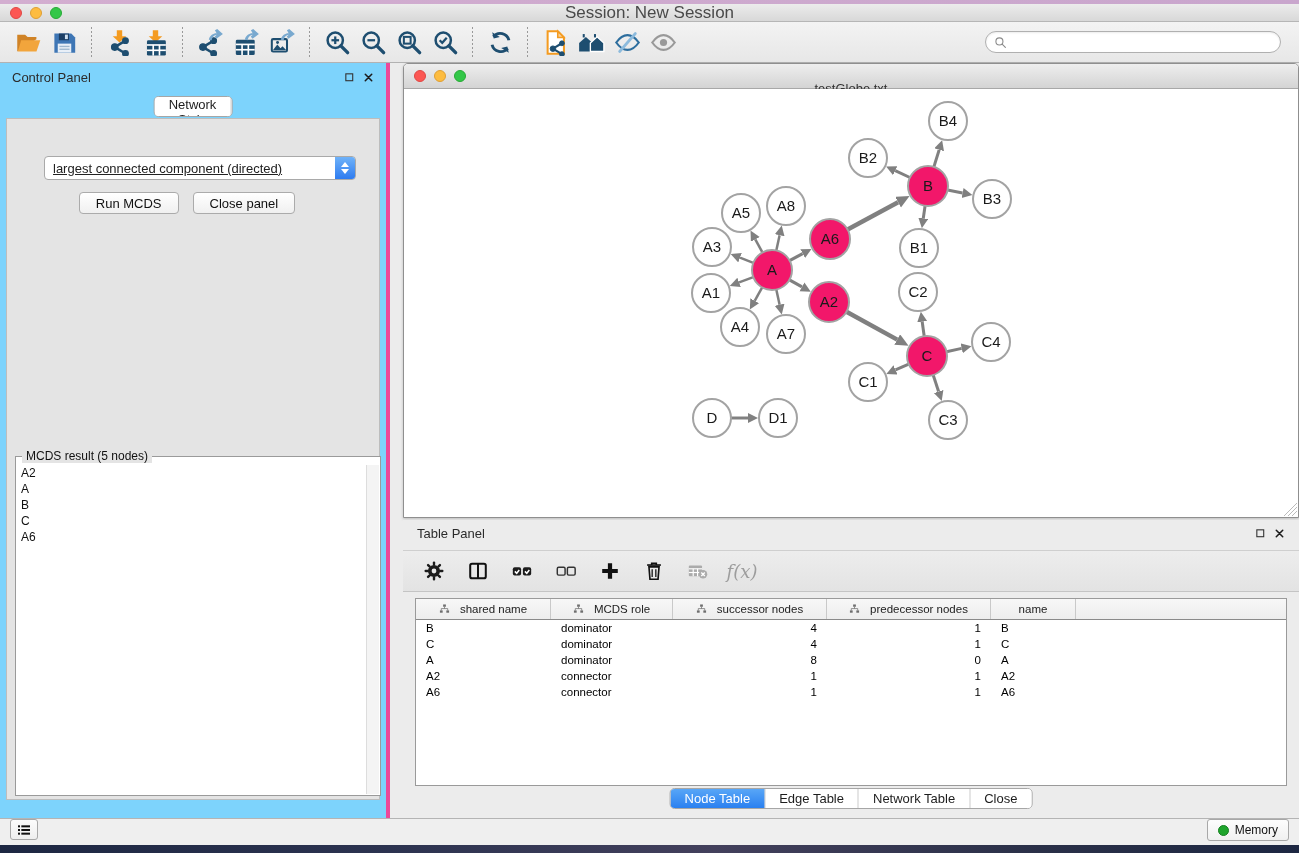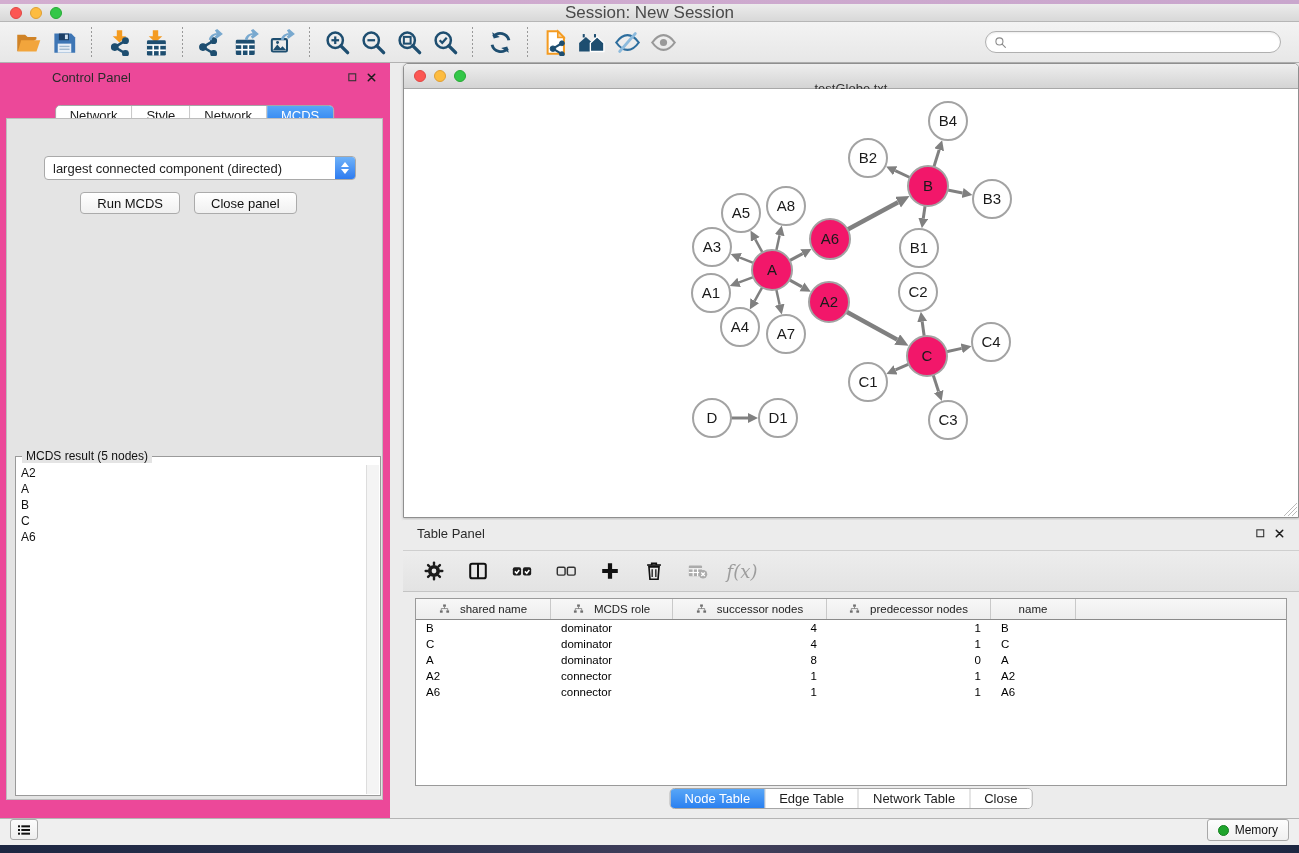--- a/index.html
+++ b/index.html
@@ -35,36 +35,36 @@
     display:flex; align-items:center; padding:0 8px; box-shadow:inset 0 1px 2px rgba(0,0,0,.08); }
   .searchbox svg { width:13px; height:13px; flex:0 0 auto; }
   .searchbox input { border:none; outline:none; background:transparent; flex:1;
     font-size:12px; margin-left:4px; font-family:"Liberation Sans",sans-serif; }
   
   .panel-head { display:flex; align-items:center; font-size:13px; color:#2b2b2b; }
   .win-ctrls { margin-left:auto; display:flex; gap:8px; align-items:center; }
   .win-ctrls svg { width:11px; height:11px; }
   
   .control-panel { position:absolute; left:0; top:63px; width:390px; height:755px;
-    background:#ec4899; border-right:1px solid #ec4899;padding-left:40px; }
+    background:#7dd3fc; border-right:4px solid #ec4899; }
   .control-panel .panel-head { padding:7px 12px 0 12px; }
   .seg-tabs { position:absolute; display:flex; height:21px;
     border:1px solid #a6a6a6; border-radius:5px; overflow:hidden; background:#fff; font-size:13px; }
   .seg-tab { display:flex; align-items:center; justify-content:center; padding:0 14px;
     border-right:1px solid #bcbcbc; background:#fff; color:#1d1d1d; cursor:default; }
   .seg-tab:last-child { border-right:none; }
   .seg-tab.active { background:linear-gradient(#58a6f7,#2a80f0); color:#fff; }
-  .cp-tabs { top:42px; left:50%; transform:translateX(-50%); }
+  .cp-tabs { top:33px; left:50%; transform:translateX(-50%);flex-direction:column; }
   .cp-content { position:absolute; left:6px; right:6px; top:55px; height:682px;
     background:#e4e4e4; border:1px solid #bdbdbd; }
   .opt-label { position:absolute; top:14px; left:0; right:0; text-align:center; font-size:13px; }
   .dropdown { position:absolute; left:37px; top:37px; width:312px; height:24px;
     background:#fff; border:1px solid #a9a9a9; border-radius:4px;
     display:flex; align-items:center; font-size:13px; }
-  .dropdown .dd-text { flex:1; padding:0 8px; white-space:nowrap; overflow:hidden; }
+  .dropdown .dd-text { flex:1; padding:0 8px; white-space:nowrap; overflow:hidden;text-decoration:underline; }
   .dd-stepper { width:20px; height:100%; border-radius:0 3px 3px 0;
     background:linear-gradient(#6fb2f9,#2e7bf0); display:flex; flex-direction:column;
     align-items:center; justify-content:center; gap:2px; }
   .dd-stepper i { width:0; height:0; border-left:4px solid transparent; border-right:4px solid transparent; }
   .dd-stepper .up { border-bottom:5px solid #fff; }
   .dd-stepper .down { border-top:5px solid #fff; }
   .cp-buttons { position:absolute; top:73px; left:0; right:12px; display:flex; justify-content:center; gap:14px; }
   .push-btn { height:22px; padding:0 16px; font-size:13px; color:#111;
     background:linear-gradient(#ffffff,#f0f0f0); border:1px solid #ababab; border-radius:4px; cursor:default;
     font-family:"Liberation Sans",sans-serif; }

